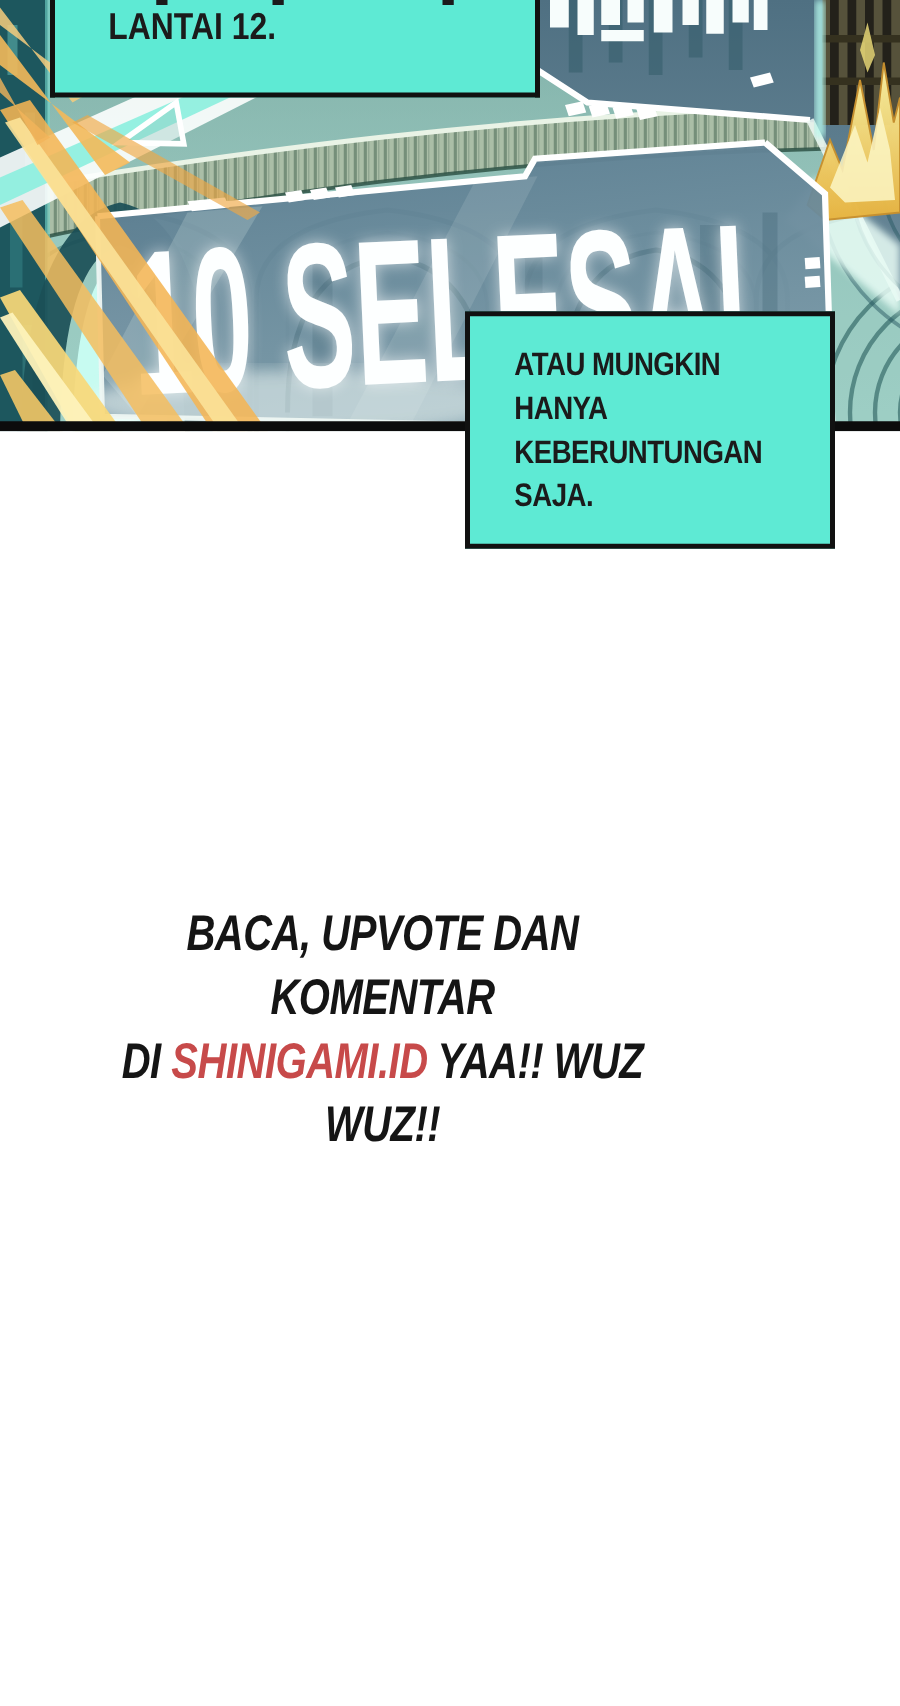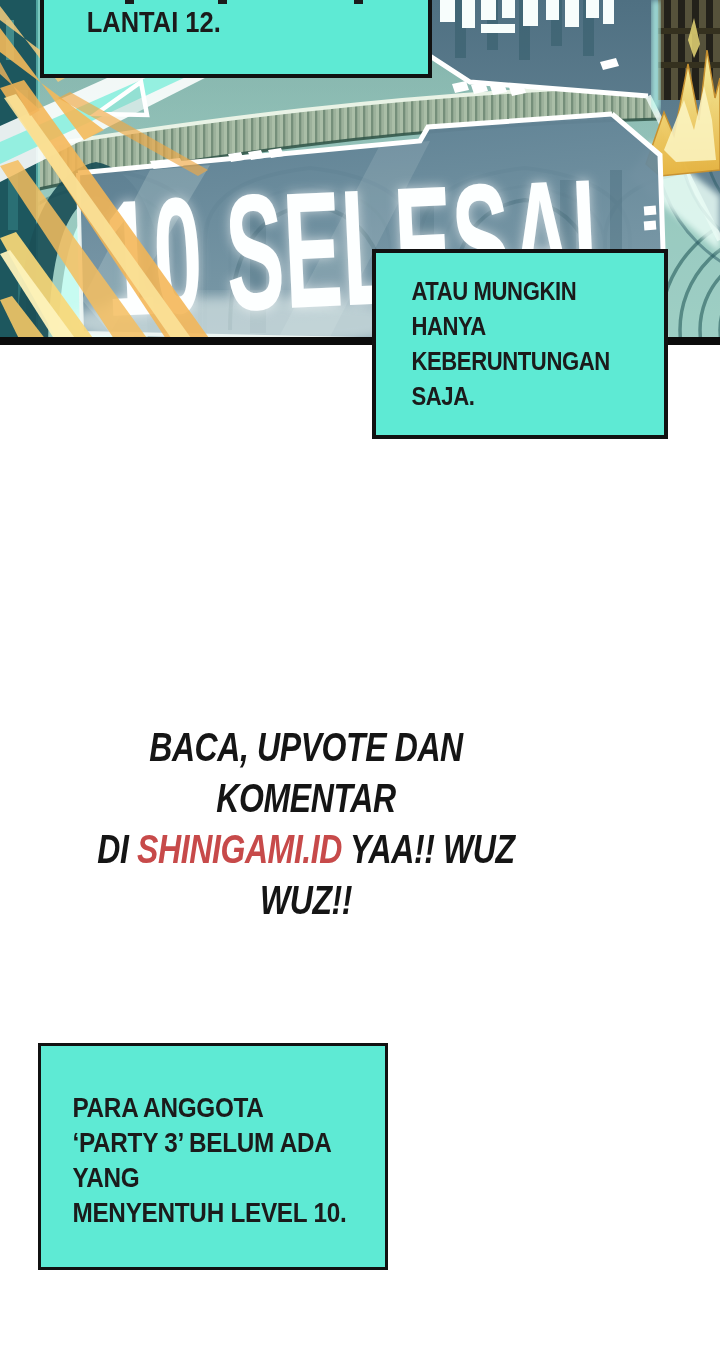--- a/index.html
+++ b/index.html
@@ -247,21 +247,14 @@
       <div>ATAU MUNGKIN HANYA</div>
       <div>KEBERUNTUNGAN SAJA.</div>
     </div>
   </div>
 
   <div class="promo">
     <div class="pline">BACA, UPVOTE DAN KOMENTAR</div>
     <div class="pline"><span>DI </span><span class="site">SHINIGAMI.ID</span><span> YAA!! WUZ WUZ!!</span></div>
   </div>
 
-  <div class="bubble narration-box">
-    <div class="inner" style="transform:scaleX(.9)">
-      <div>PARA ANGGOTA</div>
-      <div>‘PARTY 3’ BELUM ADA YANG</div>
-      <div>MENYENTUH LEVEL 10.</div>
-    </div>
-  </div>
 
 </div>
 
 </body></html>

